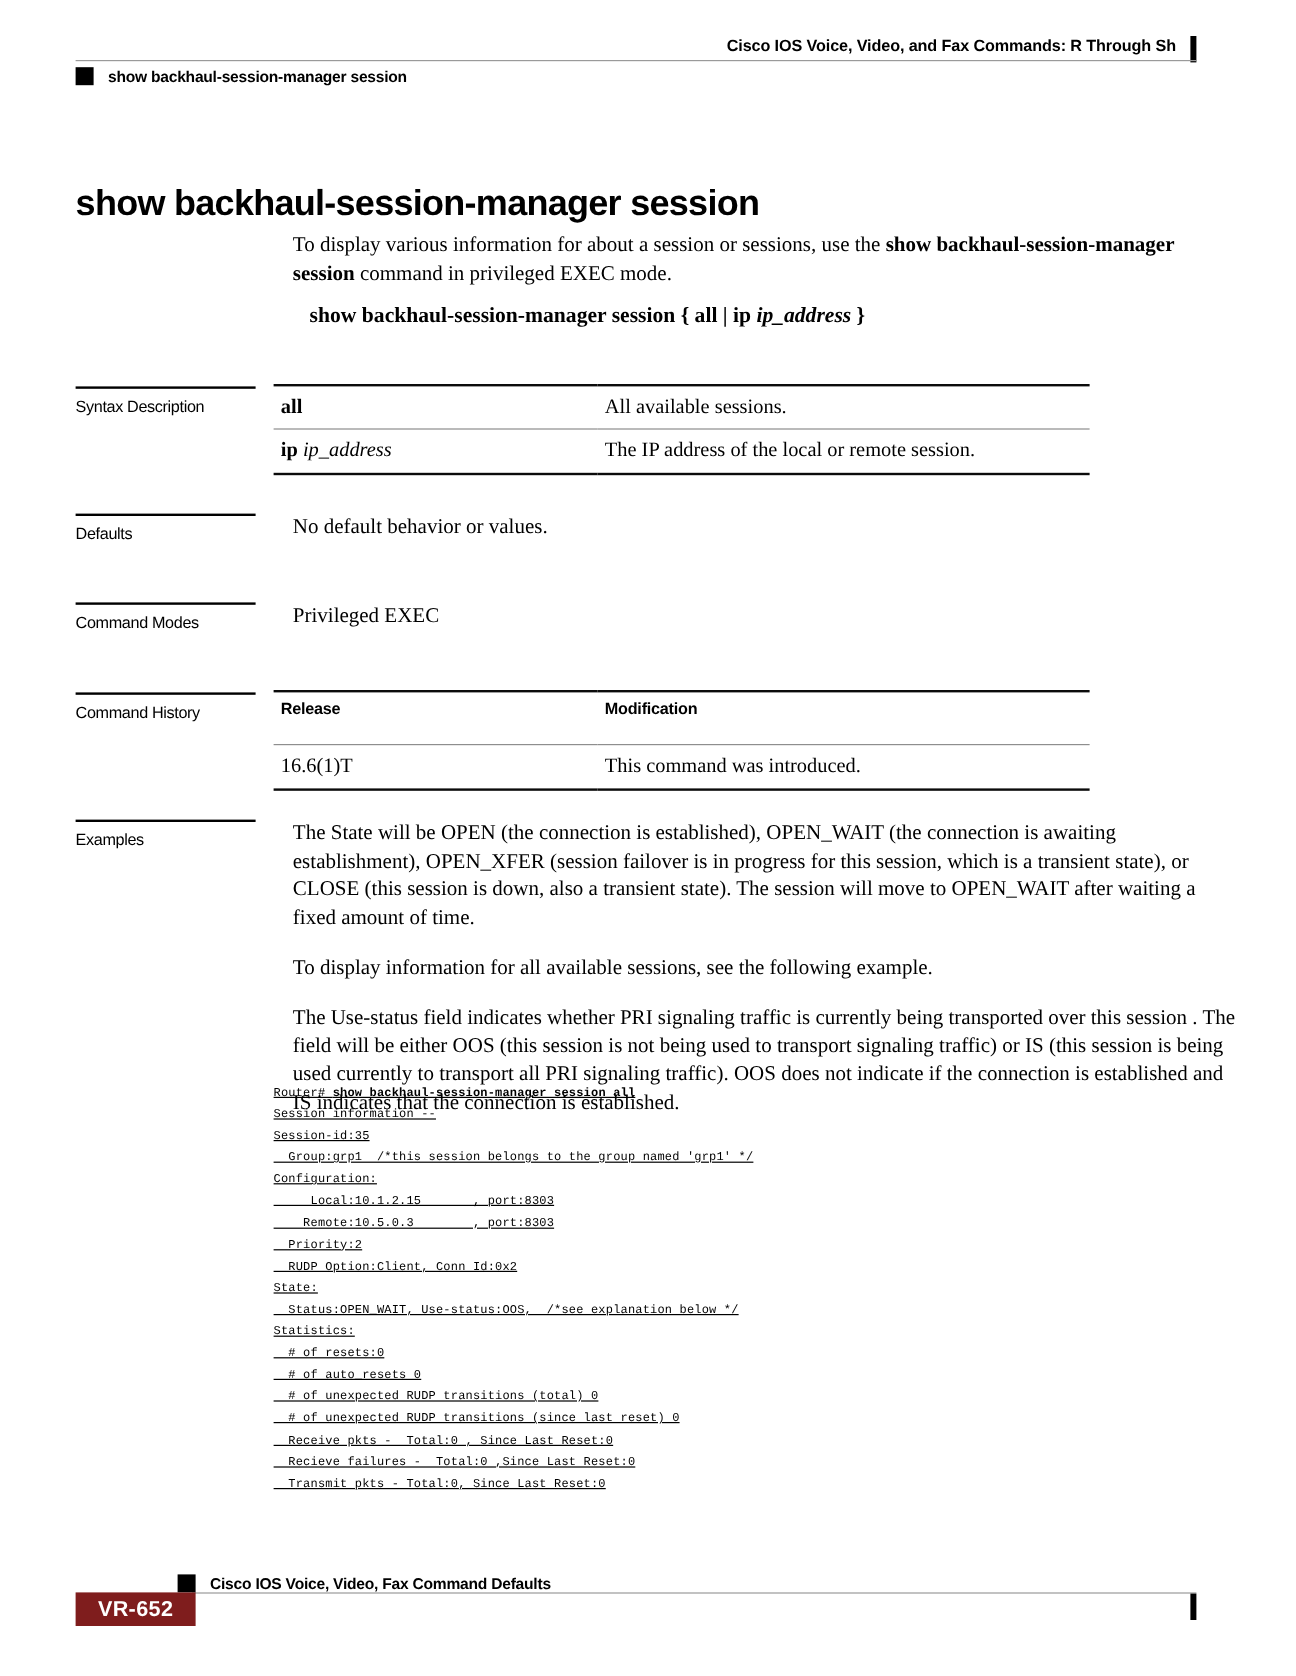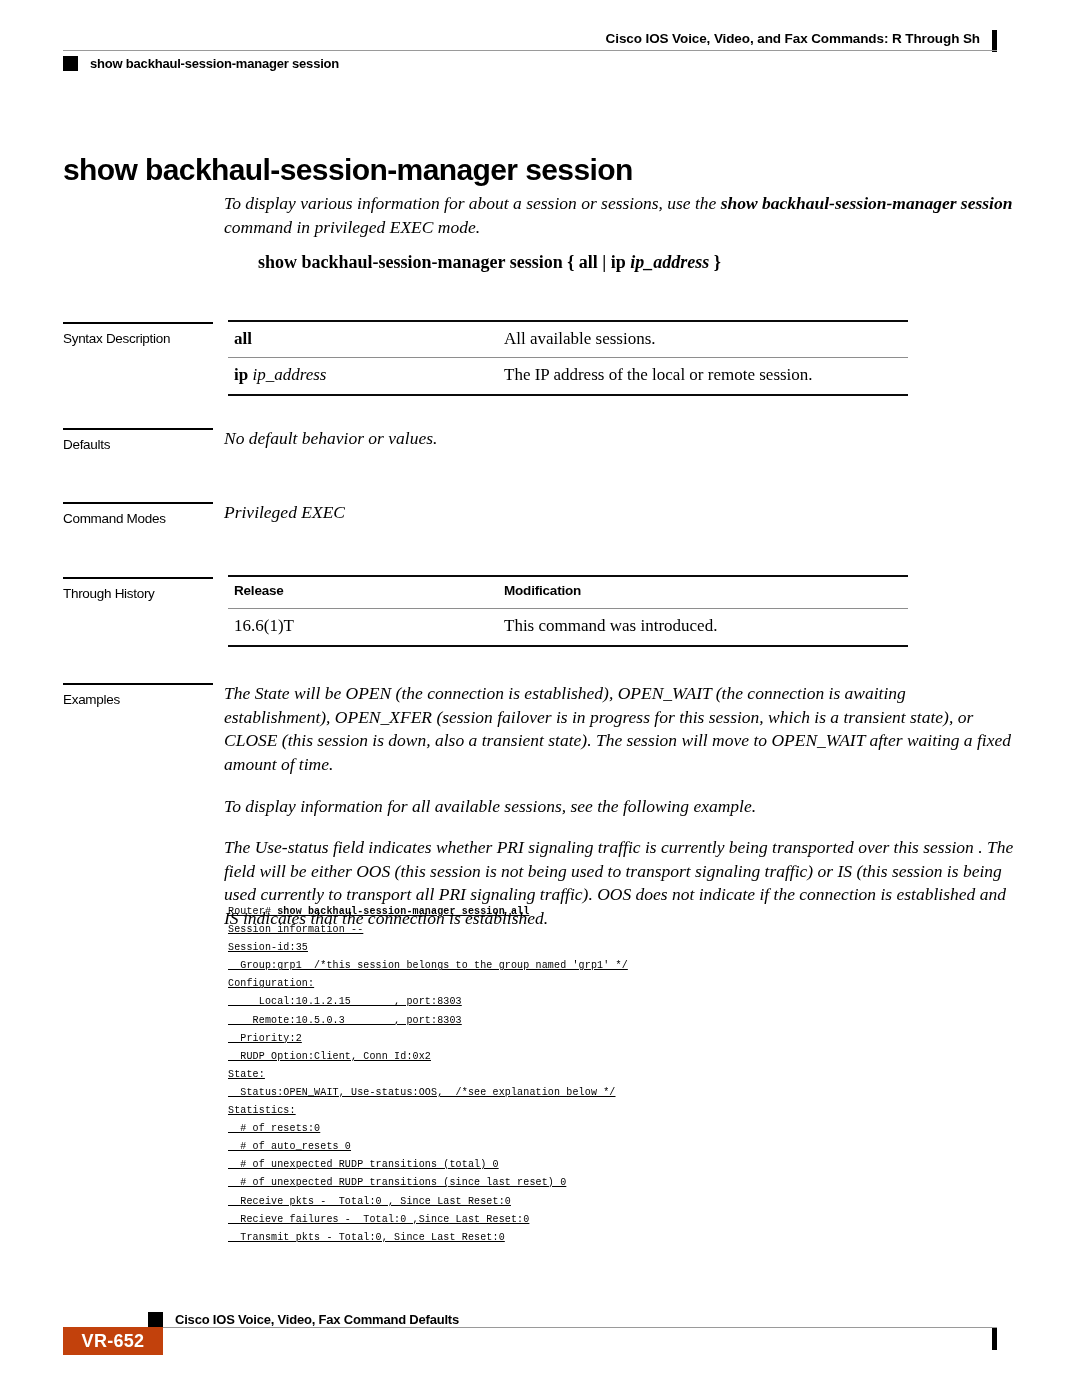--- a/index.html
+++ b/index.html
@@ -85,23 +85,22 @@
     top: 133px;
     font-family: "Liberation Sans", sans-serif;
     font-weight: bold;
     font-size: 30px;
     letter-spacing: -0.6px;
     white-space: nowrap;
   }
 
   .body-col {
     position: absolute;
-    left: 224px;
+    left: 244px;
     width: 790px;
-    font-style: italic;
   }
 
   p.para {
     margin: 0 0 16px 0;
     font-size: 17.5px;
     line-height: 1.35;
     text-align: left;
   }
   p.para:last-child { margin-bottom: 0; }
   .b { font-weight: bold; }
@@ -146,21 +145,21 @@
     font-weight: normal;
     line-height: 1.2;
   }
   .doc-table .col-a { width: 258px; }
   .doc-table tr.head-row th {
     font-family: "Liberation Sans", sans-serif;
     font-weight: bold;
     font-size: 13.5px;
     letter-spacing: -0.2px;
     padding-top: 6px;
-    padding-bottom: 9px;
+    padding-bottom: 21px;
   }
   .rule-top    { border-top: 2.5px solid #0b0b0b; }
   .rule-thin   { border-top: 1.5px solid #8e8e8e; }
   .rule-bottom { border-bottom: 2.5px solid #0b0b0b; }
   .term { font-weight: bold; }
 
   
   .code-block {
     position: absolute;
     left: 228px;
@@ -208,21 +207,21 @@
     font-size: 13px;
     letter-spacing: -0.2px;
     white-space: nowrap;
   }
   .ftr-pagebox {
     position: absolute;
     left: 63px;
     top: 27px;
     width: 100px;
     height: 28px;
-    background: #c2410c;
+    background: #7f1d1d;
     color: #fff;
     font-family: "Liberation Sans", sans-serif;
     font-weight: bold;
     font-size: 18px;
     letter-spacing: 0.3px;
     display: flex;
     align-items: center;
     justify-content: center;
   }
   .ftr-tab-right {
@@ -272,21 +271,21 @@
   <div class="sec-label" style="top:428px;">Defaults</div>
   <div class="body-col" style="top:427px;">
     <p class="para">No default behavior or values.</p>
   </div>
 
   <div class="sec-label" style="top:502px;">Command Modes</div>
   <div class="body-col" style="top:501px;">
     <p class="para">Privileged EXEC</p>
   </div>
 
-  <div class="sec-label" style="top:577px;">Through History</div>
+  <div class="sec-label" style="top:577px;">Command History</div>
   <table class="doc-table" style="top:575px;">
     <tbody>
       <tr class="head-row">
         <th class="col-a rule-top">Release</th>
         <th class="rule-top">Modification</th>
       </tr>
       <tr>
         <td class="col-a rule-thin rule-bottom">16.6(1)T</td>
         <td class="rule-thin rule-bottom">This command was introduced.</td>
       </tr>

